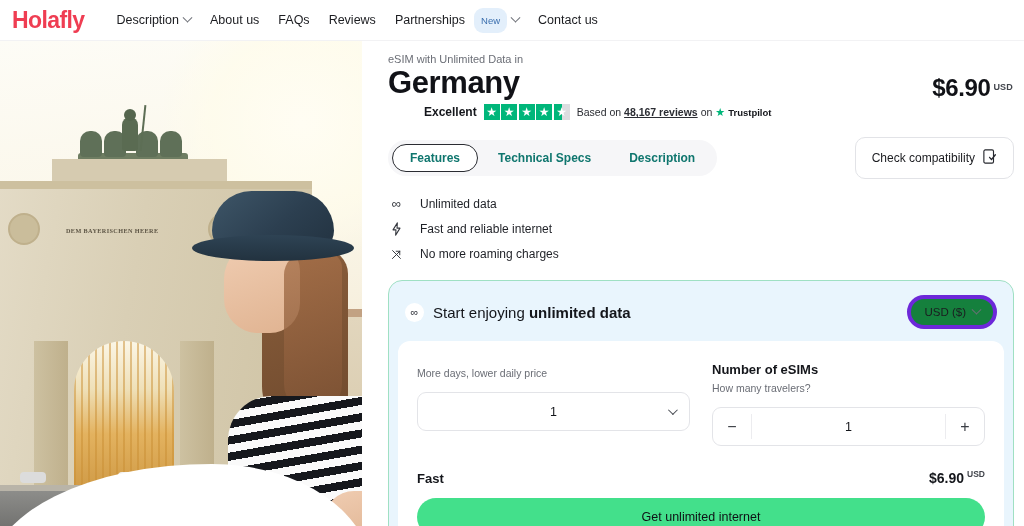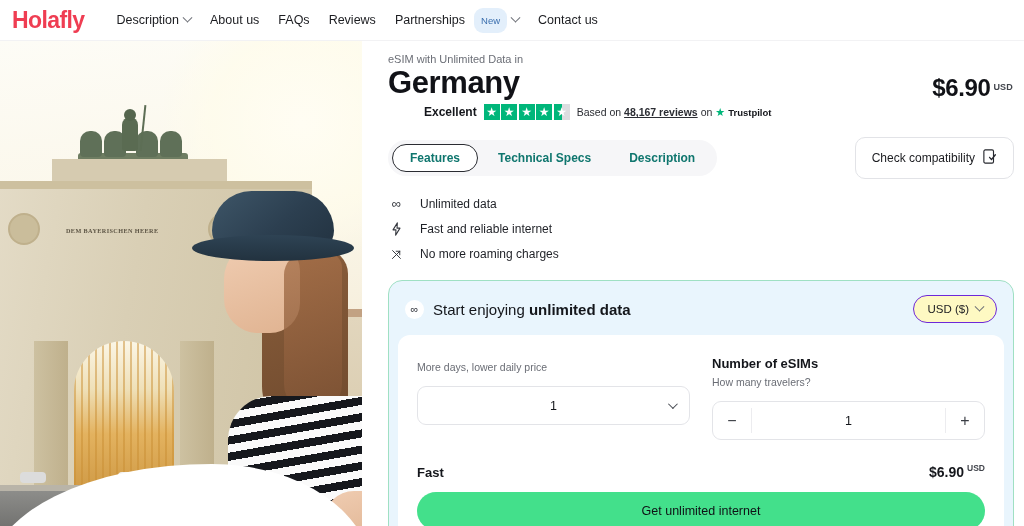--- a/index.html
+++ b/index.html
@@ -295,21 +295,21 @@
     display: flex; align-items: center; padding: 14px 16px 12px;
   }
   .card-head-icon {
     width: 19px; height: 19px; border-radius: 50%; background: #ffffff;
     display: flex; align-items: center; justify-content: center;
     font-size: 11px; color: #2d3038; margin-right: 9px; flex: none;
   }
   .card-head-title { font-size: 15px; color: #14161b; }
   .card-head-title b { font-weight: 700; }
   .currency-select {
-    margin-left: auto; background: #fef9c3; border: 1px solid #6d28d9;
+    margin-left: auto; background: #15803d; border: 4px solid #6d28d9;
     border-radius: 18px; padding: 7px 13px; font-size: 11.5px;
     color: #1b1c20; display: flex; align-items: center; gap: 7px;
     cursor: pointer; white-space: nowrap;
   }
   .card-body {
     background: #ffffff; border-radius: 12px; margin: 0 9px 9px;
     padding: 21px 19px 16px;
   }
   .fields { display: flex; gap: 22px; }
   .field { flex: 1; }

